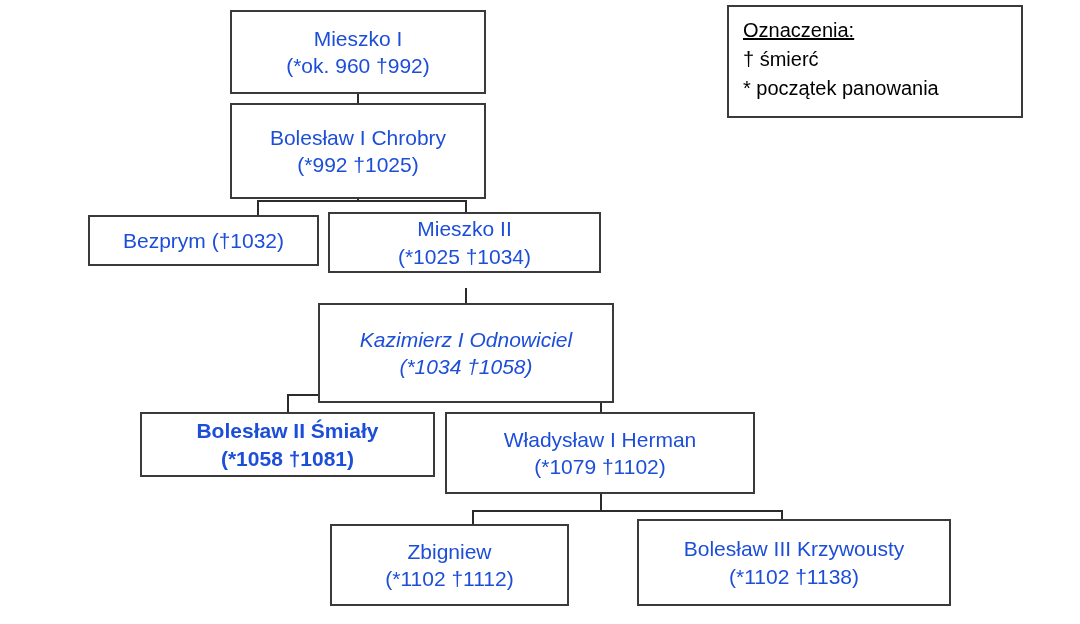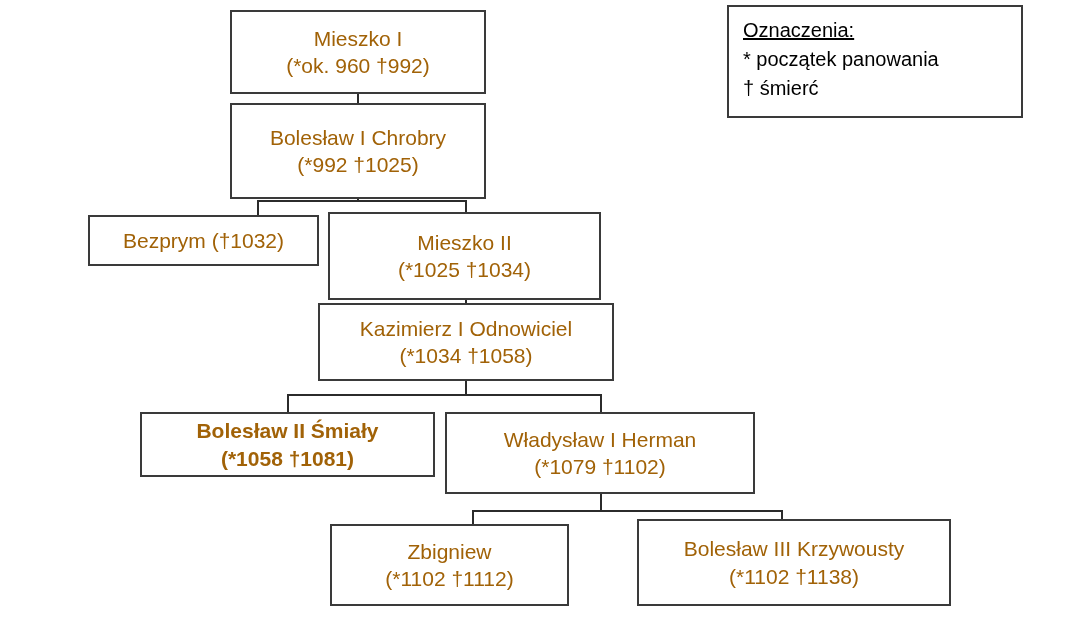--- a/index.html
+++ b/index.html
@@ -24,21 +24,21 @@
     box-sizing: border-box;
     border: 2px solid #3a3a3a;
     background: #ffffff;
     display: flex;
     flex-direction: column;
     align-items: center;
     justify-content: center;
     text-align: center;
     font-size: 21px;
     line-height: 1.30;
-    color: #a16207;
+    color: #1d4ed8;
     z-index: 2;
   }
   .node .nm { white-space: nowrap; }
   .node .dt { white-space: nowrap; }
   .node.single { }
 
   
   .ln-v {
     position: absolute;
     width: 0;
@@ -101,26 +101,26 @@
 
   <div class="node" style="left:230px; top:103px; width:256px; height:96px;">
     <span class="nm">Bolesław I Chrobry</span>
     <span class="dt">(*992 †1025)</span>
   </div>
 
   <div class="node single" style="left:88px; top:215px; width:231px; height:51px;">
     <span class="nm">Bezprym (†1032)</span>
   </div>
 
-  <div class="node" style="left:328px; top:212px; width:273px; height:88px;">
+  <div class="node" style="left:328px; top:212px; width:273px; height:61px;">
     <span class="nm">Mieszko II</span>
     <span class="dt">(*1025 †1034)</span>
   </div>
 
-  <div class="node" style="left:318px; top:303px; width:296px; height:78px;">
+  <div class="node" style="left:318px; top:303px; width:296px; height:100px;font-style:italic;">
     <span class="nm">Kazimierz I Odnowiciel</span>
     <span class="dt">(*1034 †1058)</span>
   </div>
 
   <div class="node" style="left:140px; top:412px; width:295px; height:65px;font-weight:bold;">
     <span class="nm">Bolesław II Śmiały</span>
     <span class="dt">(*1058 †1081)</span>
   </div>
 
   <div class="node" style="left:445px; top:412px; width:310px; height:82px;align-items:center;">
@@ -133,17 +133,17 @@
     <span class="dt">(*1102 †1112)</span>
   </div>
 
   <div class="node" style="left:625px; top:519px; width:314px; height:87px;margin-left:12px;">
     <span class="nm">Bolesław III Krzywousty</span>
     <span class="dt">(*1102 †1138)</span>
   </div>
 
   <div class="legend" style="left:727px; top:5px; width:296px; height:113px;">
     <div class="lg-title">Oznaczenia:</div>
+    <div class="lg-row">† śmierć</div>
     <div class="lg-row">* początek panowania</div>
-    <div class="lg-row">† śmierć</div>
   </div>
 
 </div>
 
 </body></html>

